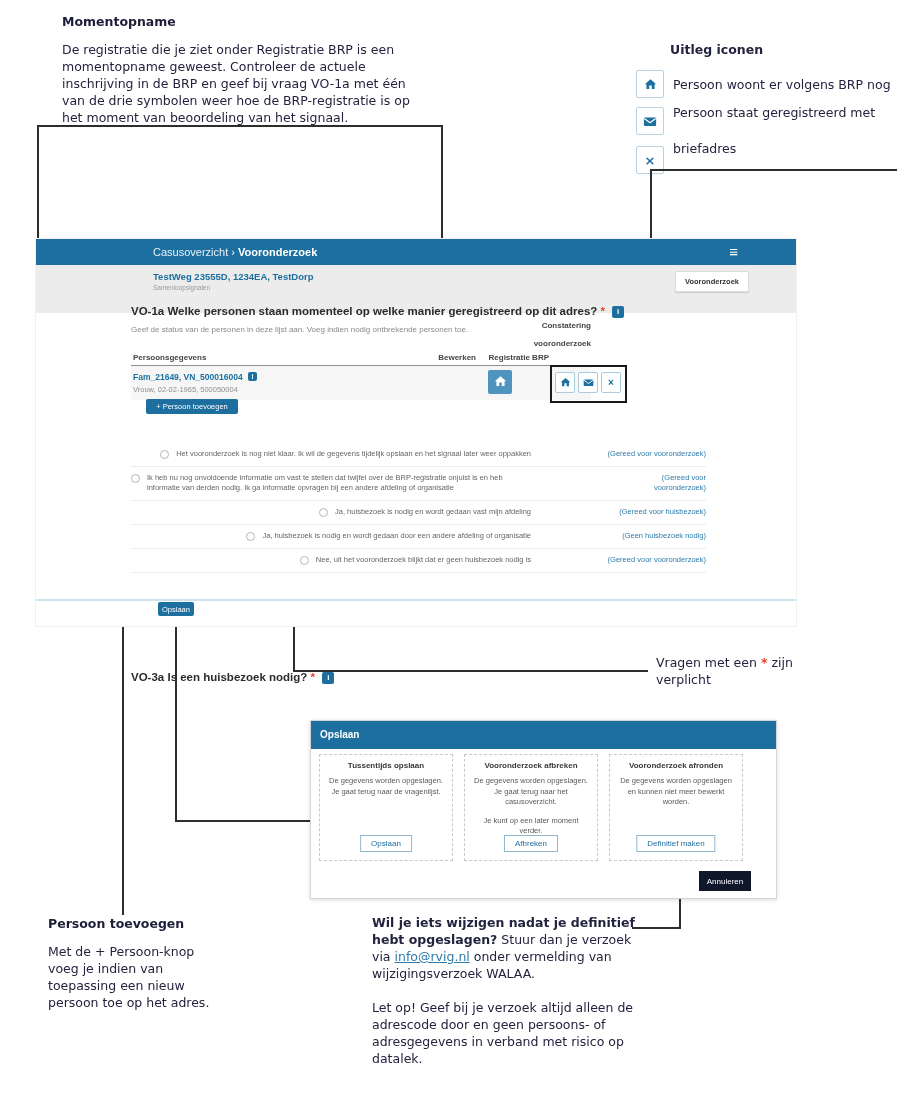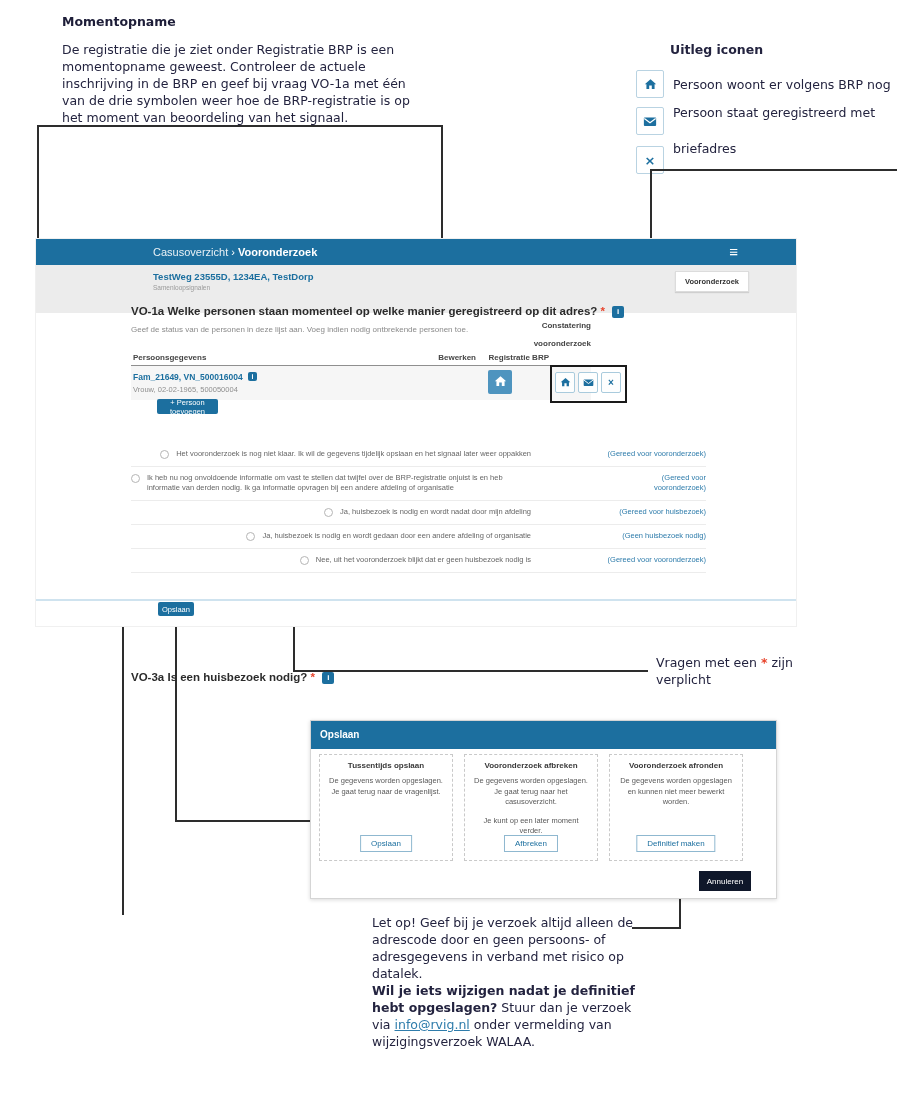--- a/index.html
+++ b/index.html
@@ -197,21 +197,21 @@
                 <path d="M1.5 2.5 L8 7.5 L14.5 2.5" stroke="#fff" stroke-width="1.4" fill="none"></path>
               </svg>
           </span>
         </button>
         <button class="ic-btn" style="left:470px;">
           <span style="font-size:10px;font-weight:bold;">×</span>
         </button>
       </div>
     </div>
 
-    <button class="blue-btn" style="left:110px;top:160px;width:61px;height:15px;margin-left:11px;">+ Persoon toevoegen</button>
+    <button class="blue-btn" style="left:110px;top:160px;width:92px;height:15px;">+ Persoon toevoegen</button>
 
     <div class="q-title" style="top:432px;">
       <span>VO-3a Is een huisbezoek nodig?</span>
       <span class="red-star">*</span>
       <span class="info-ic">i</span>
     </div>
 
     <div class="opts">
       <div class="opt">
         <div class="opt-left">
@@ -223,21 +223,21 @@
       <div class="opt">
         <div class="opt-left">
             <span class="radio"></span>
           <span>Ik heb nu nog onvoldoende informatie om vast te stellen dat twijfel over de BRP-registratie onjuist is en heb informatie van derden nodig. Ik ga informatie opvragen bij een andere afdeling of organisatie</span>
           </div>
         <div class="opt-status narrow">(Gereed voor vooronderzoek)</div>
       </div>
       <div class="opt">
         <div class="opt-left">
             <span class="radio"></span>
-          <span>Ja, huisbezoek is nodig en wordt nadat door mijn afdeling</span>
+          <span>Ja, huisbezoek is nodig en wordt gedaan vast mijn afdeling</span>
           </div>
         <div class="opt-status">(Gereed voor huisbezoek)</div>
       </div>
       <div class="opt">
         <div class="opt-left">
             <span class="radio"></span>
           <span>Ja, huisbezoek is nodig en wordt gedaan door een andere afdeling of organisatie</span>
           </div>
         <div class="opt-status">(Geen huisbezoek nodig)</div>
       </div>
@@ -274,21 +274,25 @@
       <button class="card-btn">Afbreken</button>
     </div>
     <div class="card" style="left:298px;">
       <p class="card-title">Vooronderzoek afronden</p>
       <p class="card-body">De gegevens worden opgeslagen en kunnen niet meer bewerkt worden.</p>
       <button class="card-btn">Definitief maken</button>
     </div>
     <button class="cancel-btn">Annuleren</button>
   </div>
 
+  <div class="doc-block" style="left:48px;top:916px;width:200px;">
+    <h3 class="doc-title">Persoon toevoegen</h3>
+    <p class="doc-body" style="width:168px;">Met de + Persoon-knop voeg je indien van toepassing een nieuw persoon toe op het adres.</p>
+  </div>
 
   <div class="doc-block" style="left:372px;top:914px;width:272px;">
-    <p class="doc-body">Let op! Geef bij je verzoek altijd alleen de adrescode door en geen persoons- of adresgegevens in verband met risico op datalek.</p>
     <p class="doc-body" style="margin-bottom:17px;">
       <b>Wil je iets wijzigen nadat je definitief hebt opgeslagen?</b><span> Stuur dan je verzoek via </span><a class="doc-link">info@rvig.nl</a><span> onder vermelding van wijzigingsverzoek WALAA.</span>
     </p>
+    <p class="doc-body">Let op! Geef bij je verzoek altijd alleen de adrescode door en geen persoons- of adresgegevens in verband met risico op datalek.</p>
   </div>
 
 </div>
 
 </body></html>

